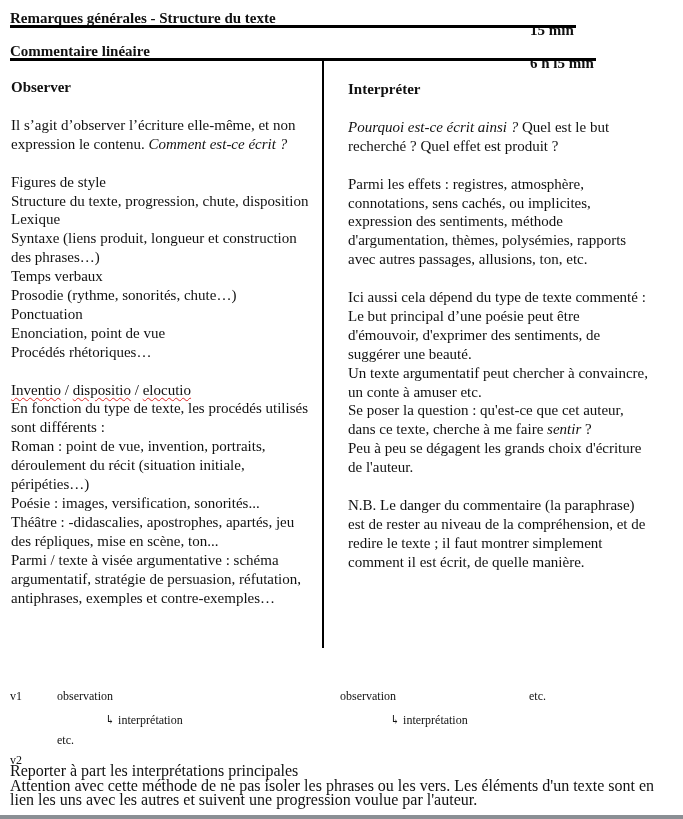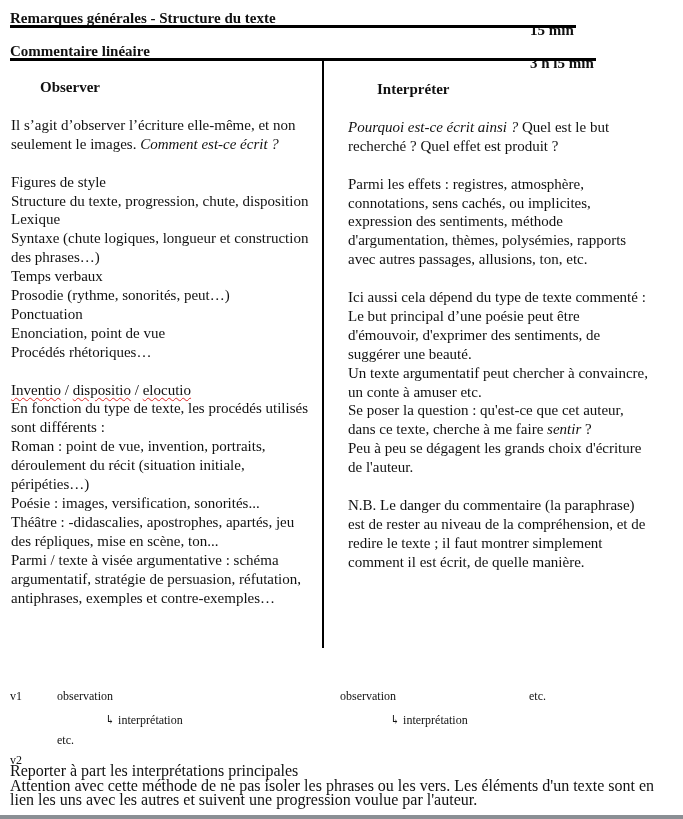--- a/index.html
+++ b/index.html
@@ -20,56 +20,56 @@
   #h1 .rule { top: 15px; width: 566px; }
   #h2 { top: 43px; width: 586px; }
   #h2 .d { left: 520px; }
   #h2 .rule { top: 15px; width: 586px; }
 
   .divider { position: absolute; left: 322px; top: 60px; width: 2px; height: 588px; background: #000; }
 
   .col { position: absolute; font-size: 15px; line-height: 18.9px; }
   #col-left { left: 11px; top: 78px; width: 300px; }
   #col-right { left: 348px; top: 80px; width: 300px; }
-  .col .head { font-weight: bold; margin-bottom: 19px; margin-left: 29px; }
+  .col .head { font-weight: bold; margin-bottom: 19px; }
   .col p { margin: 0 0 18.9px 0; }
   .col .line { display: block; }
   .i { font-style: italic; }
   .wavy { text-decoration: underline wavy #d22; text-underline-offset: 2px; text-decoration-thickness: 1px; }
 
   .flow { position: absolute; font-size: 12px; line-height: 17px; white-space: nowrap; }
   .footer { position: absolute; left: 10px; top: 764px; width: 660px; font-size: 16px; line-height: 14.5px; }
   .bottom-bar { position: absolute; left: 0; bottom: 0; width: 683px; height: 4px; background: #8a8f94; }
 </style>
 </head>
 <body>
 
 <div class="hdr" id="h1">
   <span class="t">Remarques  générales  - Structure  du texte</span>
   <span class="d">15 min</span>
   <div class="rule"></div>
 </div>
 <div class="hdr" id="h2">
   <span class="t">Commentaire linéaire</span>
-  <span class="d">3 h l5 min</span>
+  <span class="d">6 h l5 min</span>
   <div class="rule"></div>
 </div>
 
 <div class="divider"></div>
 
 <div class="col" id="col-left">
   <div class="head">Observer</div>
-  <p><span>Il s’agit d’observer l’écriture elle-même,  et non seulement le images. </span><span class="i">Comment est-ce écrit ?</span></p>
+  <p><span>Il s’agit d’observer l’écriture elle-même,  et non expression le contenu. </span><span class="i">Comment est-ce écrit ?</span></p>
   <p>
     <span class="line">Figures de style</span>
     <span class="line">Structure du texte, progression, chute, disposition</span>
     <span class="line">Lexique</span>
-    <span class="line">Syntaxe (chute logiques, longueur et construction des phrases…)</span>
+    <span class="line">Syntaxe (liens produit, longueur et construction des phrases…)</span>
     <span class="line">Temps  verbaux</span>
-    <span class="line">Prosodie (rythme,  sonorités, peut…)</span>
+    <span class="line">Prosodie (rythme,  sonorités, chute…)</span>
     <span class="line">Ponctuation</span>
     <span class="line">Enonciation, point  de vue</span>
     <span class="line">Procédés rhétoriques…</span>
   </p>
   <p>
     <span class="line"><span class="wavy">Inventio</span><span> / </span><span class="wavy">dispositio</span><span> / </span><span class="wavy">elocutio</span></span>
     <span class="line">En fonction du type de texte, les procédés utilisés  sont différents :</span>
     <span class="line">Roman : point de vue, invention, portraits, déroulement du récit (situation initiale, péripéties…)</span>
     <span class="line">Poésie : images, versification, sonorités...</span>
     <span class="line">Théâtre : -didascalies, apostrophes, apartés, jeu des répliques, mise  en scène, ton...</span>

